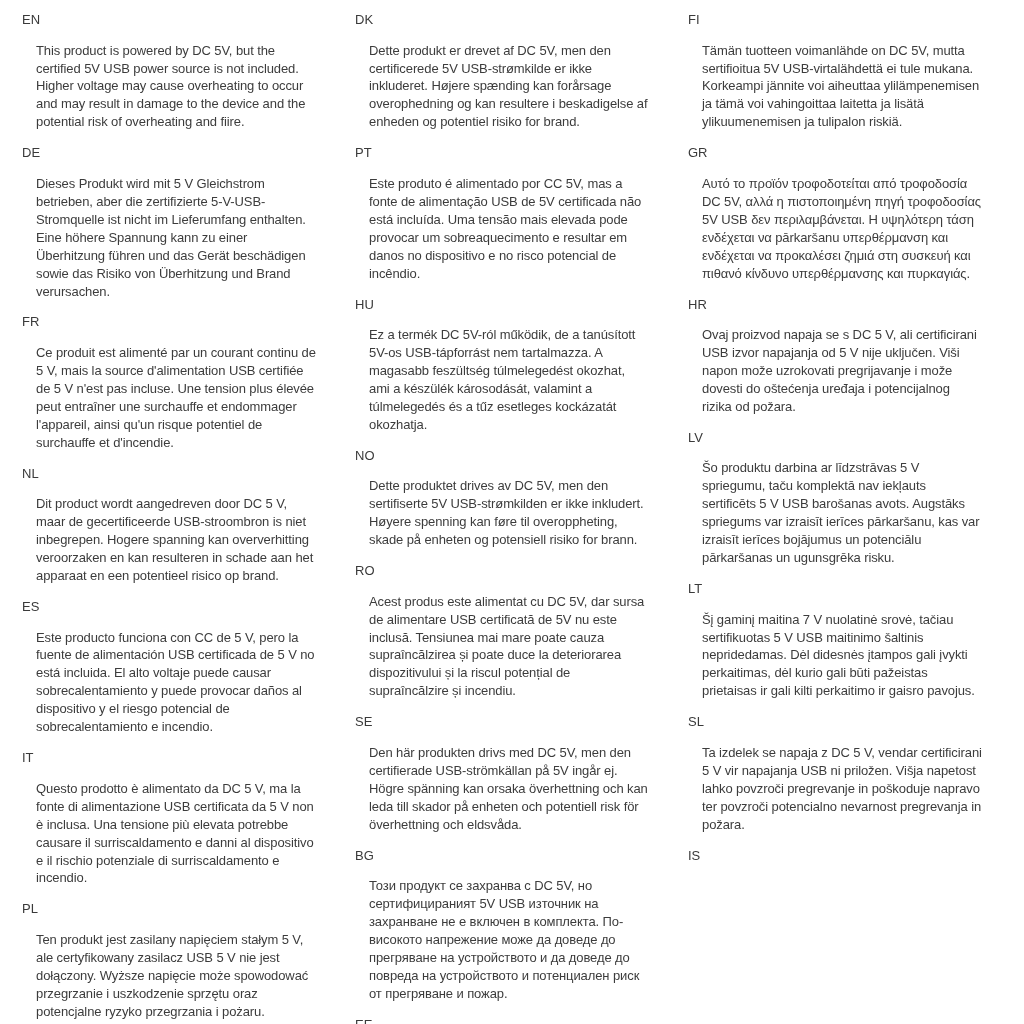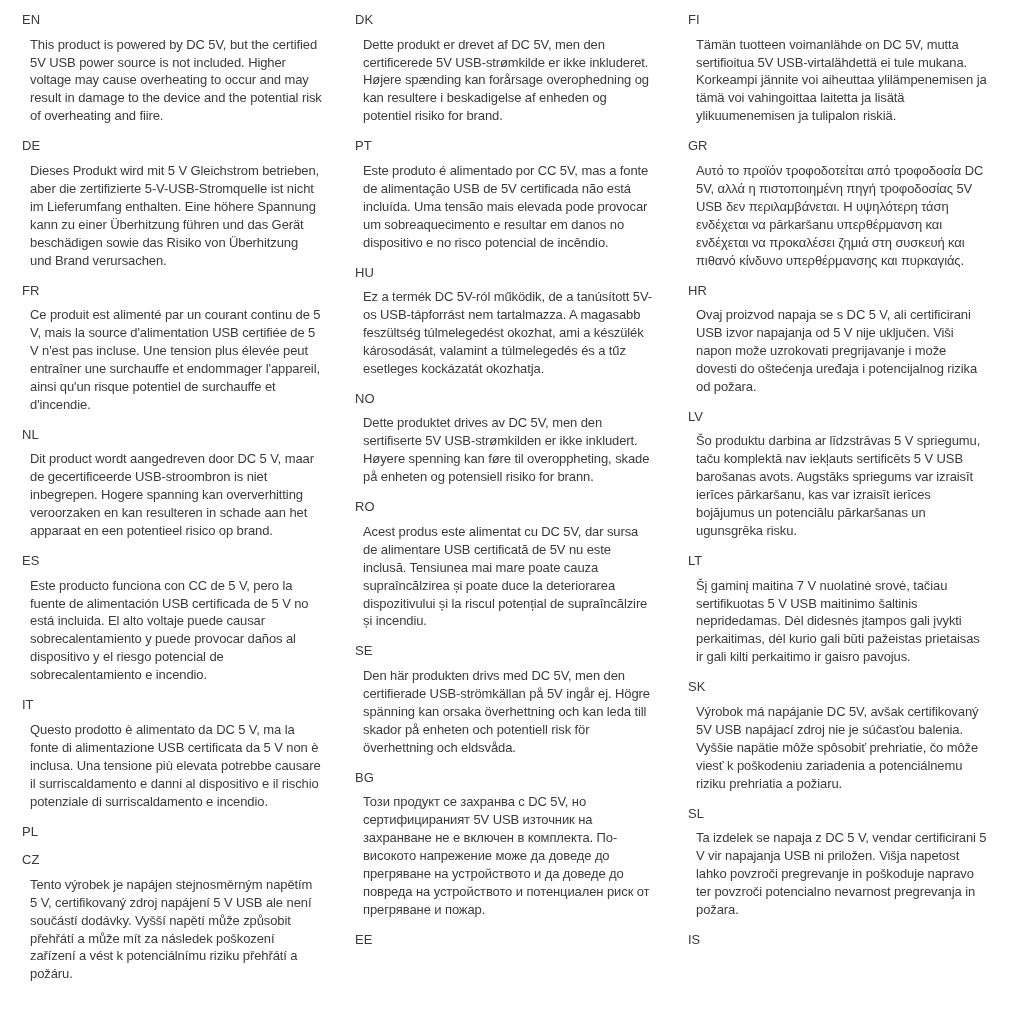--- a/index.html
+++ b/index.html
@@ -34,21 +34,21 @@
     font-size: 13px;
     font-weight: 400;
     color: #3a3a3a;
     margin: 0 0 6px 0;
     line-height: 1.2;
   }
   .lang-text {
     font-size: 13px;
     font-weight: 400;
     line-height: 1.38;
-    margin: 8px;
+    margin: 14px;
     letter-spacing: -0.1px;
     overflow-wrap: break-word;
   }
 </style>
 </head>
 <body>
 
 <div class="page">
 
   <div class="col">
@@ -71,20 +71,21 @@
     <section class="lang-section">
       <h2 class="lang-code">ES</h2>
       <p class="lang-text">Este producto funciona con CC de 5 V, pero la fuente de alimentación USB certificada de 5 V no está incluida. El alto voltaje puede causar sobrecalentamiento y puede provocar daños al dispositivo y el riesgo potencial de sobrecalentamiento e incendio.</p>
     </section>
     <section class="lang-section">
       <h2 class="lang-code">IT</h2>
       <p class="lang-text">Questo prodotto è alimentato da DC 5 V, ma la fonte di alimentazione USB certificata da 5 V non è inclusa. Una tensione più elevata potrebbe causare il surriscaldamento e danni al dispositivo e il rischio potenziale di surriscaldamento e incendio.</p>
     </section>
     <section class="lang-section">
       <h2 class="lang-code">PL</h2>
+      <p class="lang-text">Ten produkt jest zasilany napięciem stałym 5 V, ale certyfikowany zasilacz USB 5 V nie jest dołączony. Wyższe napięcie może spowodować przegrzanie i uszkodzenie sprzętu oraz potencjalne ryzyko przegrzania i pożaru.</p>
     </section>
     <section class="lang-section">
       <h2 class="lang-code">CZ</h2>
       <p class="lang-text">Tento výrobek je napájen stejnosměrným napětím 5 V, certifikovaný zdroj napájení 5 V USB ale není součástí dodávky. Vyšší napětí může způsobit přehřátí a může mít za následek poškození zařízení a vést k potenciálnímu riziku přehřátí a požáru.</p>
     </section>
   </div>
 
   <div class="col">
     <section class="lang-section">
       <h2 class="lang-code">DK</h2>
@@ -134,24 +135,20 @@
     </section>
     <section class="lang-section">
       <h2 class="lang-code">LV</h2>
       <p class="lang-text">Šo produktu darbina ar līdzstrāvas 5 V spriegumu, taču komplektā nav iekļauts sertificēts 5 V USB barošanas avots. Augstāks spriegums var izraisīt ierīces pārkaršanu, kas var izraisīt ierīces bojājumus un potenciālu pārkaršanas un ugunsgrēka risku.</p>
     </section>
     <section class="lang-section">
       <h2 class="lang-code">LT</h2>
       <p class="lang-text">Šį gaminį maitina 7 V nuolatinė srovė, tačiau sertifikuotas 5 V USB maitinimo šaltinis nepridedamas. Dėl didesnės įtampos gali įvykti perkaitimas, dėl kurio gali būti pažeistas prietaisas ir gali kilti perkaitimo ir gaisro pavojus.</p>
     </section>
     <section class="lang-section">
-      <h2 class="lang-code">SK</h2>
-      <p class="lang-text">Výrobok má napájanie DC 5V, avšak certifikovaný 5V USB napájací zdroj nie je súčasťou balenia. Vyššie napätie môže spôsobiť prehriatie, čo môže viesť k poškodeniu zariadenia a potenciálnemu riziku prehriatia a požiaru.</p>
-    </section>
-    <section class="lang-section">
       <h2 class="lang-code">SL</h2>
       <p class="lang-text">Ta izdelek se napaja z DC 5 V, vendar certificirani 5 V vir napajanja USB ni priložen. Višja napetost lahko povzroči pregrevanje in poškoduje napravo ter povzroči potencialno nevarnost pregrevanja in požara.</p>
     </section>
     <section class="lang-section">
       <h2 class="lang-code">IS</h2>
     </section>
   </div>
 
 </div>
 

